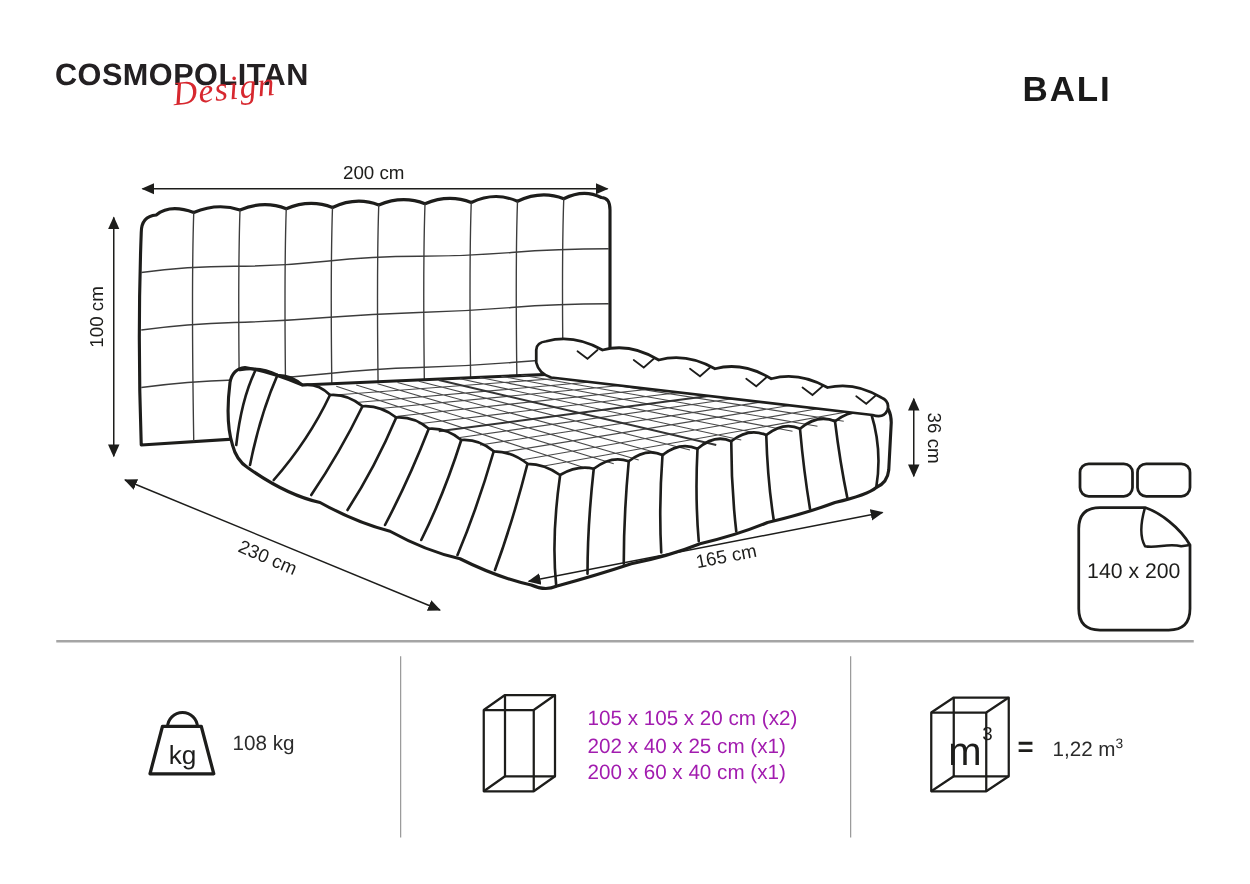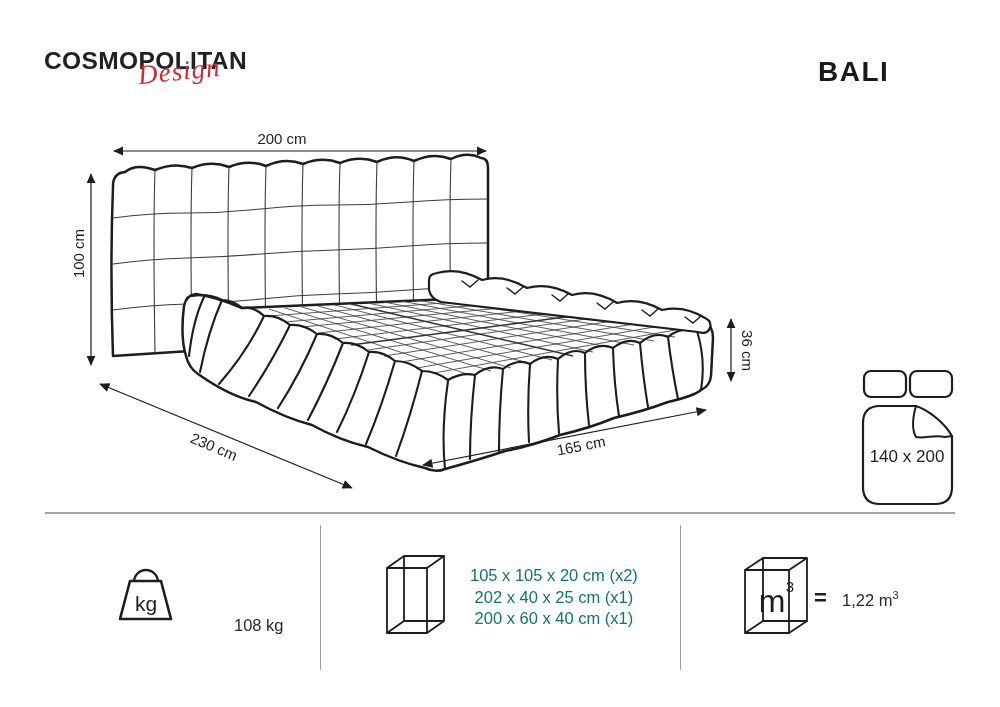--- a/index.html
+++ b/index.html
@@ -7,21 +7,21 @@
           font-family:"Liberation Sans",sans-serif;color:#1d1d1b;}
   .abs{position:absolute;}
   .brand{font-size:24.5px;font-weight:700;letter-spacing:.4px;color:#232022;white-space:nowrap;}
   .brand-script{font-family:"Liberation Serif",serif;font-style:italic;font-size:27px;
                 color:#d7282f;transform:rotate(-6deg);letter-spacing:1px;white-space:nowrap;}
   .product{font-size:28px;font-weight:700;letter-spacing:1.5px;color:#1a1a1a;}
   .dim{font-size:15px;color:#1d1d1b;width:80px;text-align:center;white-space:nowrap;}
   .rot-ccw{transform:rotate(-90deg);}
   .rot-cw{transform:rotate(90deg);}
   .spec-text{font-size:16.5px;color:#2b2b2b;white-space:nowrap;}
-  .pack-lines div{font-size:16.5px;line-height:21.5px;color:#0f766e;white-space:nowrap;text-align:center;}
+  .pack-lines div{font-size:16.5px;line-height:21.5px;color:#a21caf;white-space:nowrap;}
   .equals{font-size:22px;font-weight:700;color:#1d1d1b;}
   .mattress-size{font-size:17px;color:#1d1d1b;width:100px;text-align:center;}
   .sep-h{left:45px;top:512px;width:910px;height:2px;background:#a5a5a5;}
   .sep-v{width:1px;height:145px;background:#9b9b9b;top:525px;}
   sup{font-size:11px;}
   svg text{font-family:"Liberation Sans",sans-serif;fill:#1d1d1b;}
 </style>
 </head>
 <body>
 
@@ -121,33 +121,33 @@
 
     <g fill="none" stroke="#1d1d1b" stroke-width="1.8" stroke-linejoin="round">
       <path d="M745,570 L789,570 L789,633 L745,633 Z"></path>
       <path d="M763,558 L807,558 L807,621 L763,621 Z"></path>
       <path d="M745,570 L763,558 M789,570 L807,558 M789,633 L807,621 M745,633 L763,621"></path>
       <text x="772" y="612" font-size="32" text-anchor="middle" stroke="none">m</text>
       <text x="790" y="592" font-size="15" text-anchor="middle" stroke="none">3</text>
     </g>
   </svg>
 
-  <div class="abs dim" style="left:242px;top:130px;">200 cm</div>
+  <div class="abs dim" style="left:259px;top:130px;">200 cm</div>
   <div class="abs dim rot-ccw" style="left:38px;top:245px;">100 cm</div>
   <div class="abs dim" style="left:174px;top:438px;transform:rotate(23deg);">230 cm</div>
   <div class="abs dim" style="left:541px;top:437px;transform:rotate(-11deg);">165 cm</div>
   <div class="abs dim rot-cw" style="left:707px;top:342px;">36 cm</div>
 
   <div class="abs mattress-size" style="left:857px;top:447px;">140 x 200</div>
 
   <div class="abs sep-h"></div>
   <div class="abs sep-v" style="left:320px;"></div>
   <div class="abs sep-v" style="left:680px;"></div>
 
-  <div class="abs spec-text" style="left:186px;top:616px;margin-left:48px;">108 kg</div>
+  <div class="abs spec-text" style="left:186px;top:586px;">108 kg</div>
 
   <div class="abs pack-lines" style="left:470px;top:565px;">
     <div>105 x 105 x 20 cm (x2)</div>
     <div>202 x 40 x 25 cm (x1)</div>
     <div>200 x 60 x 40 cm (x1)</div>
   </div>
 
   <div class="abs equals" style="left:814px;top:585px;">=</div>
   <div class="abs spec-text" style="left:842px;top:589px;"><span>1,22 m</span><sup>3</sup></div>
 

